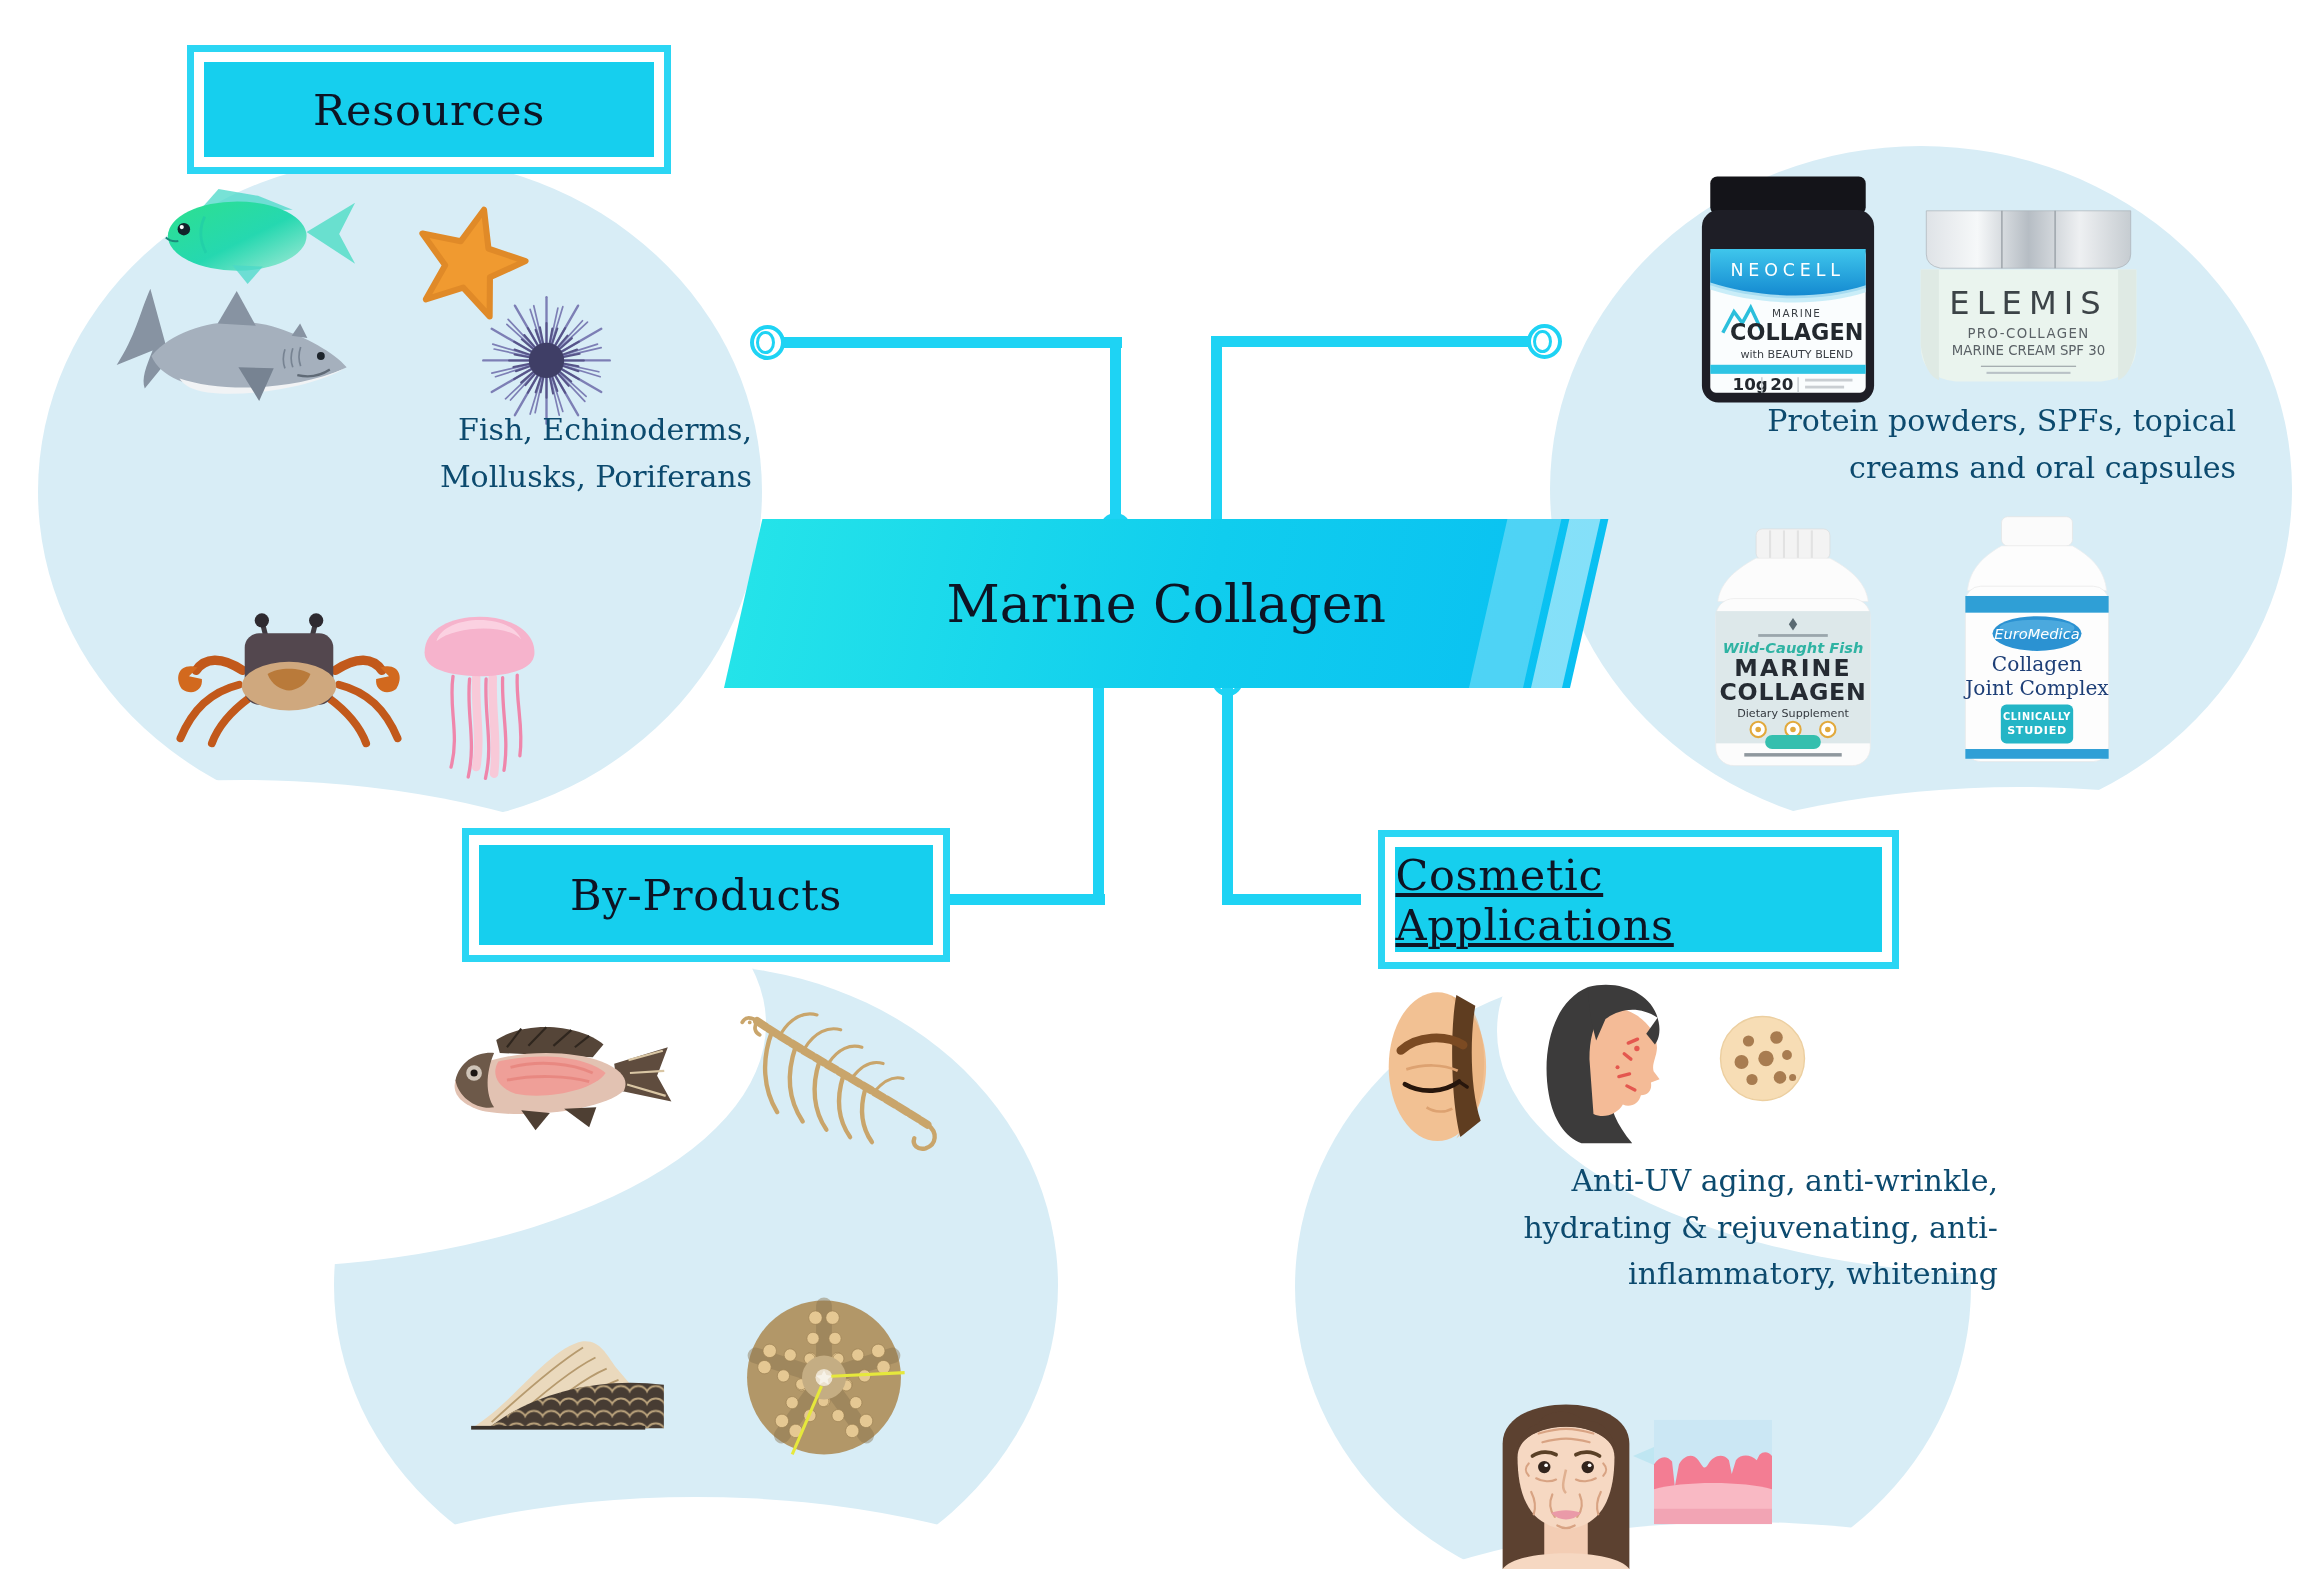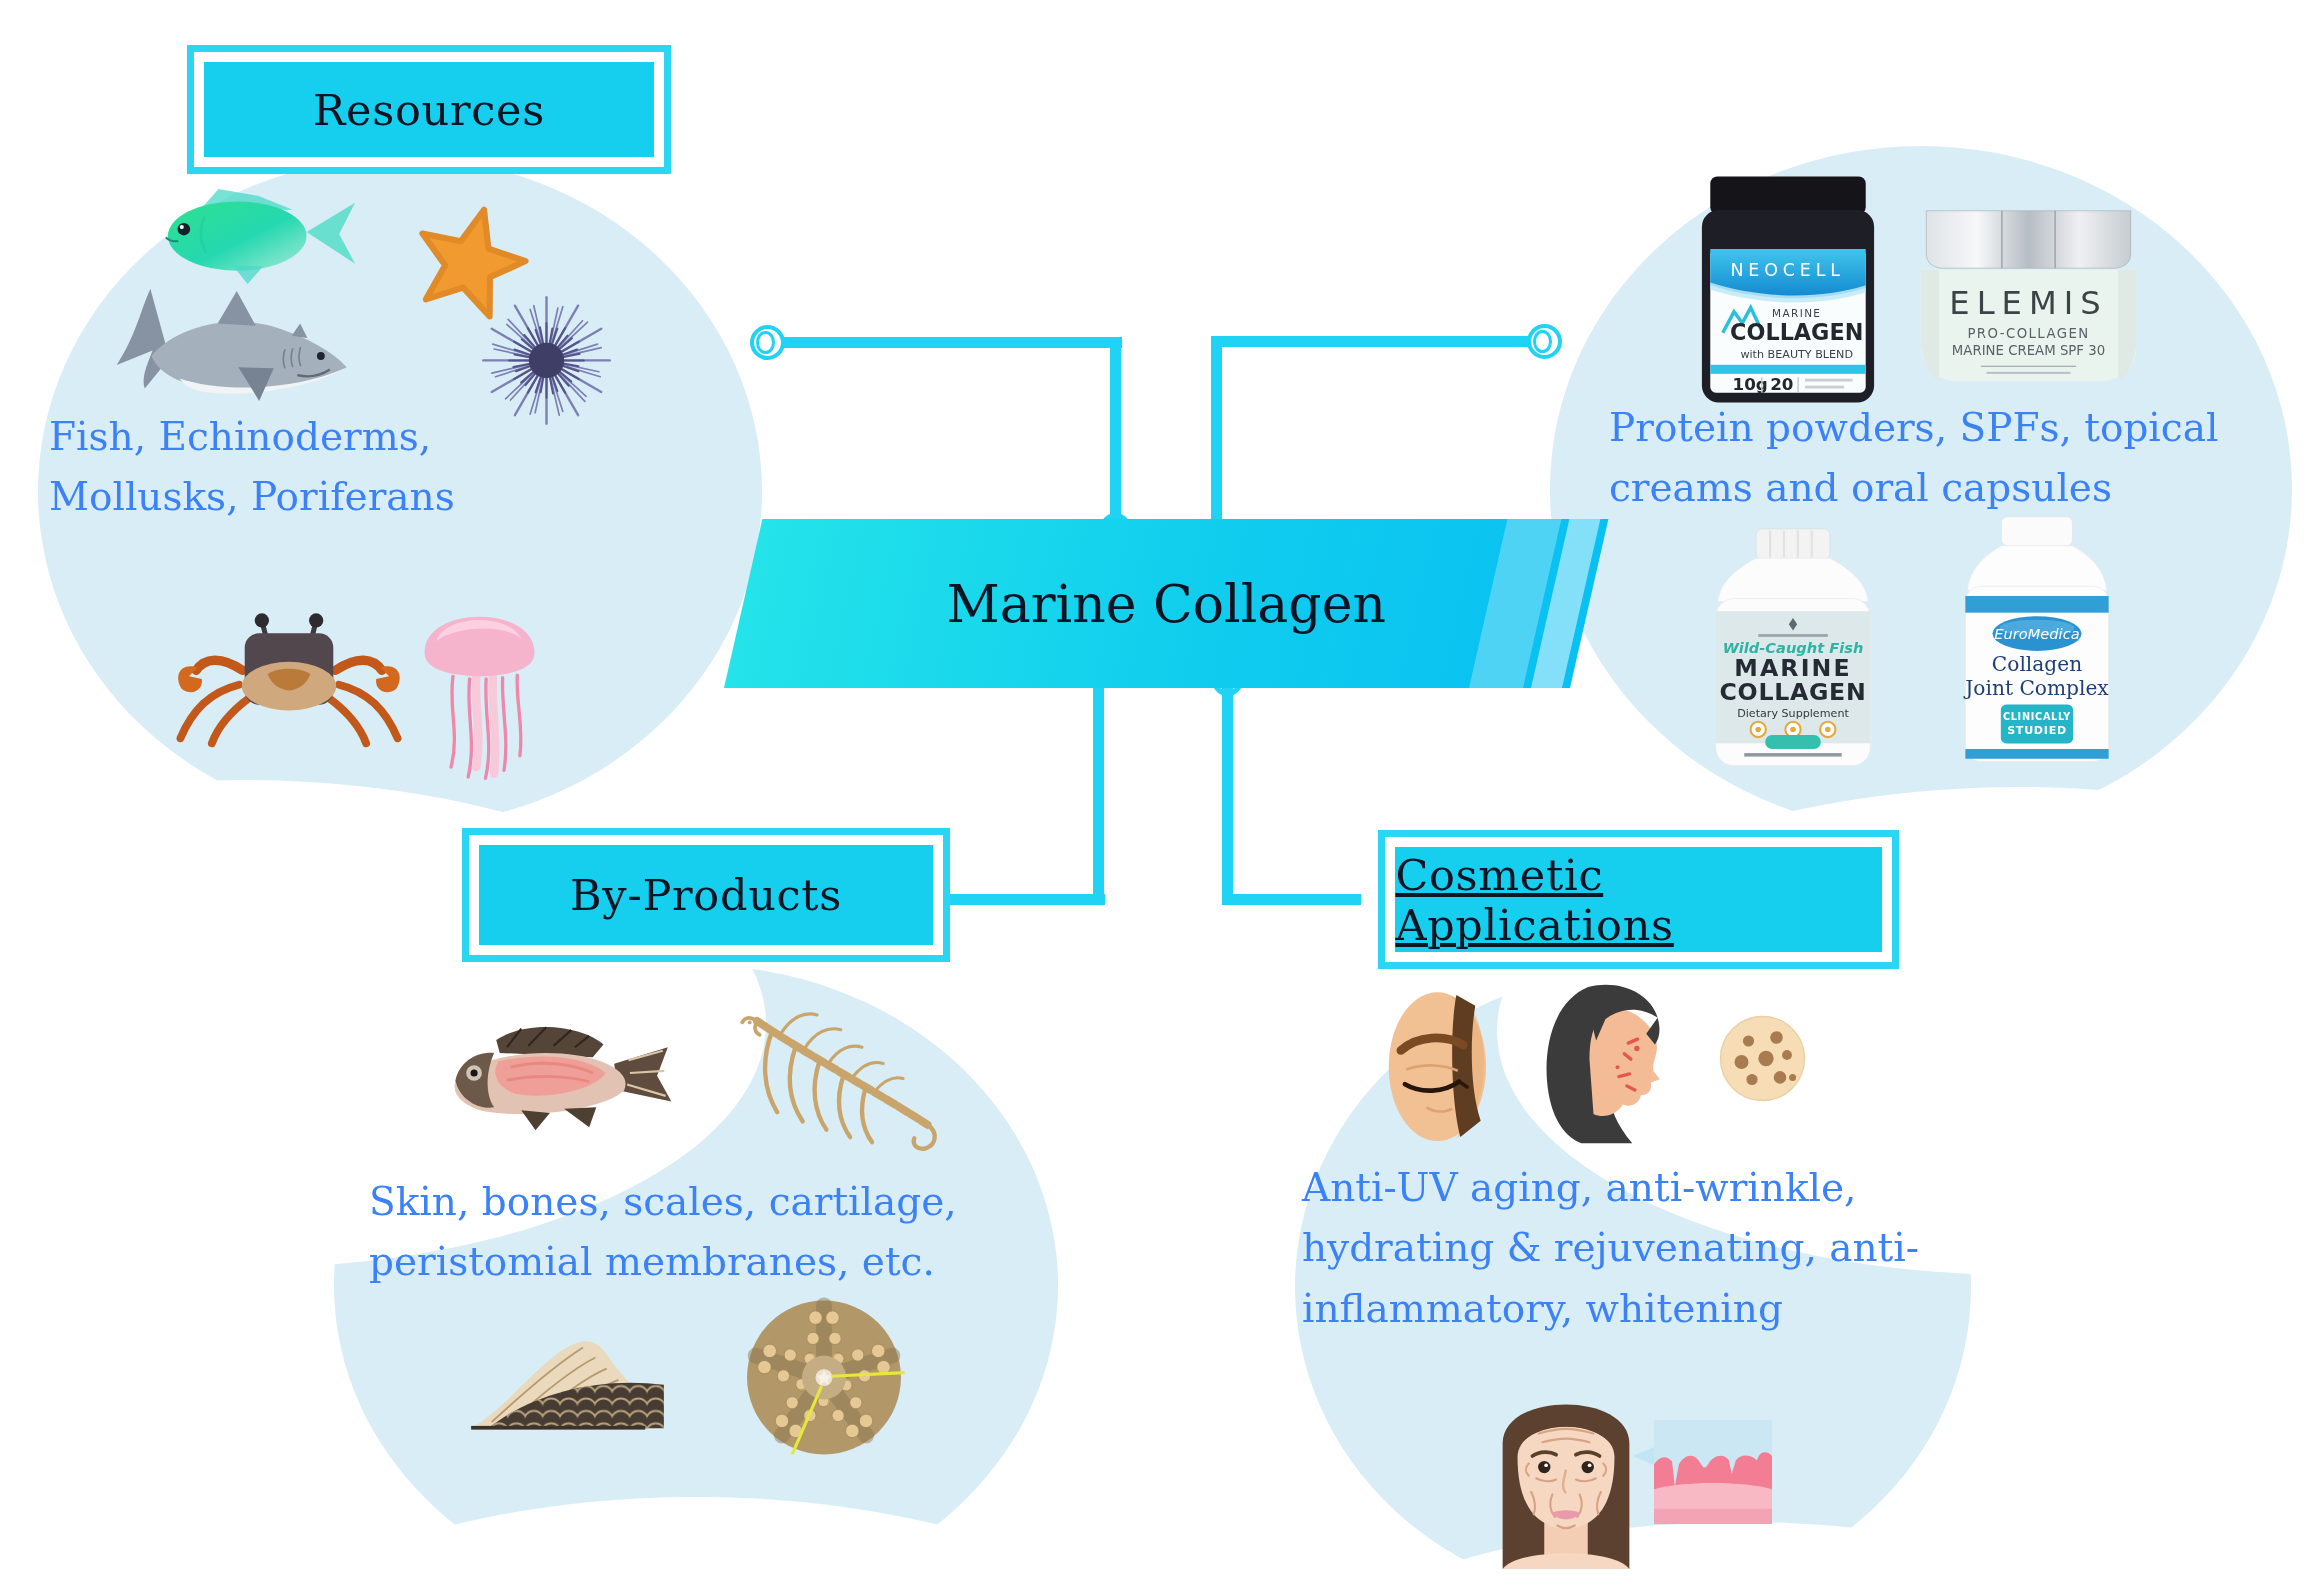--- a/index.html
+++ b/index.html
@@ -15,21 +15,21 @@
   .label-box{position:absolute;background:#fff;border:7px solid #2bd6f4;padding:10.4px;box-sizing:border-box;z-index:6;margin-left:20px;}
   .label-inner{width:100%;height:100%;background:#16cfee;display:flex;align-items:center;justify-content:center;
                font-size:43px;letter-spacing:0.7px;color:#0d1424;}
   .banner{position:absolute;left:724px;top:519px;width:846px;height:169px;z-index:5;
           transform:skewX(-12.8deg);transform-origin:0 100%;
           background:linear-gradient(90deg,#24e3e9 0%,#10cdee 55%,#09c0f2 100%);overflow:hidden;}
   .banner .stripe1{position:absolute;top:0;right:47px;width:54px;height:100%;background:rgba(255,255,255,0.28);}
   .banner .stripe2{position:absolute;top:0;right:8.4px;width:31px;height:100%;background:rgba(255,255,255,0.5);}
   .banner .title{position:absolute;inset:0;display:flex;align-items:center;justify-content:center;
                  transform:skewX(12.8deg);font-size:52px;color:#0d1424;}
-  .desc{position:absolute;z-index:4;text-align:left;font-size:39px;line-height:1.55;color:#3b82f6;}
+  .desc{position:absolute;z-index:4;text-align:right;font-size:30px;line-height:1.55;color:#0c4a6e;}
   .icon{position:absolute;z-index:3;}
   .icon svg{width:100%;height:100%;display:block;}
   svg text{font-family:"DejaVu Sans","Liberation Sans",sans-serif;}
   svg text.serif{font-family:"DejaVu Serif","Liberation Serif",serif;}
   .pointer{position:absolute;z-index:3;width:0;height:0;border-top:9.8px solid transparent;
            border-bottom:9.8px solid transparent;border-right:21px solid #bfe6f2;}
 </style>
 </head>
 <body>
 
@@ -76,24 +76,20 @@
     <div class="label-inner">Cosmetic Applications</div>
   </div>
 
   <div class="desc" style="left:49px;top:407px;width:703px;">
     <div>Fish, Echinoderms,</div>
     <div>Mollusks, Poriferans</div>
   </div>
   <div class="desc" style="left:1609px;top:398px;width:627px;">
     <div>Protein powders, SPFs, topical</div>
     <div>creams and oral capsules</div>
-  </div>
-  <div class="desc" style="left:369px;top:1172px;width:669px;">
-    <div>Skin, bones, scales, cartilage,</div>
-    <div>peristomial membranes, etc.</div>
   </div>
   <div class="desc" style="left:1302px;top:1158px;width:696px;">
     <div>Anti-UV aging, anti-wrinkle,</div>
     <div>hydrating &amp; rejuvenating, anti-</div>
     <div>inflammatory, whitening</div>
   </div>
 
   <div class="icon" style="left:150px;top:182px;width:223px;height:104px;">
     <svg viewBox="0 0 320 150">
       <defs>

